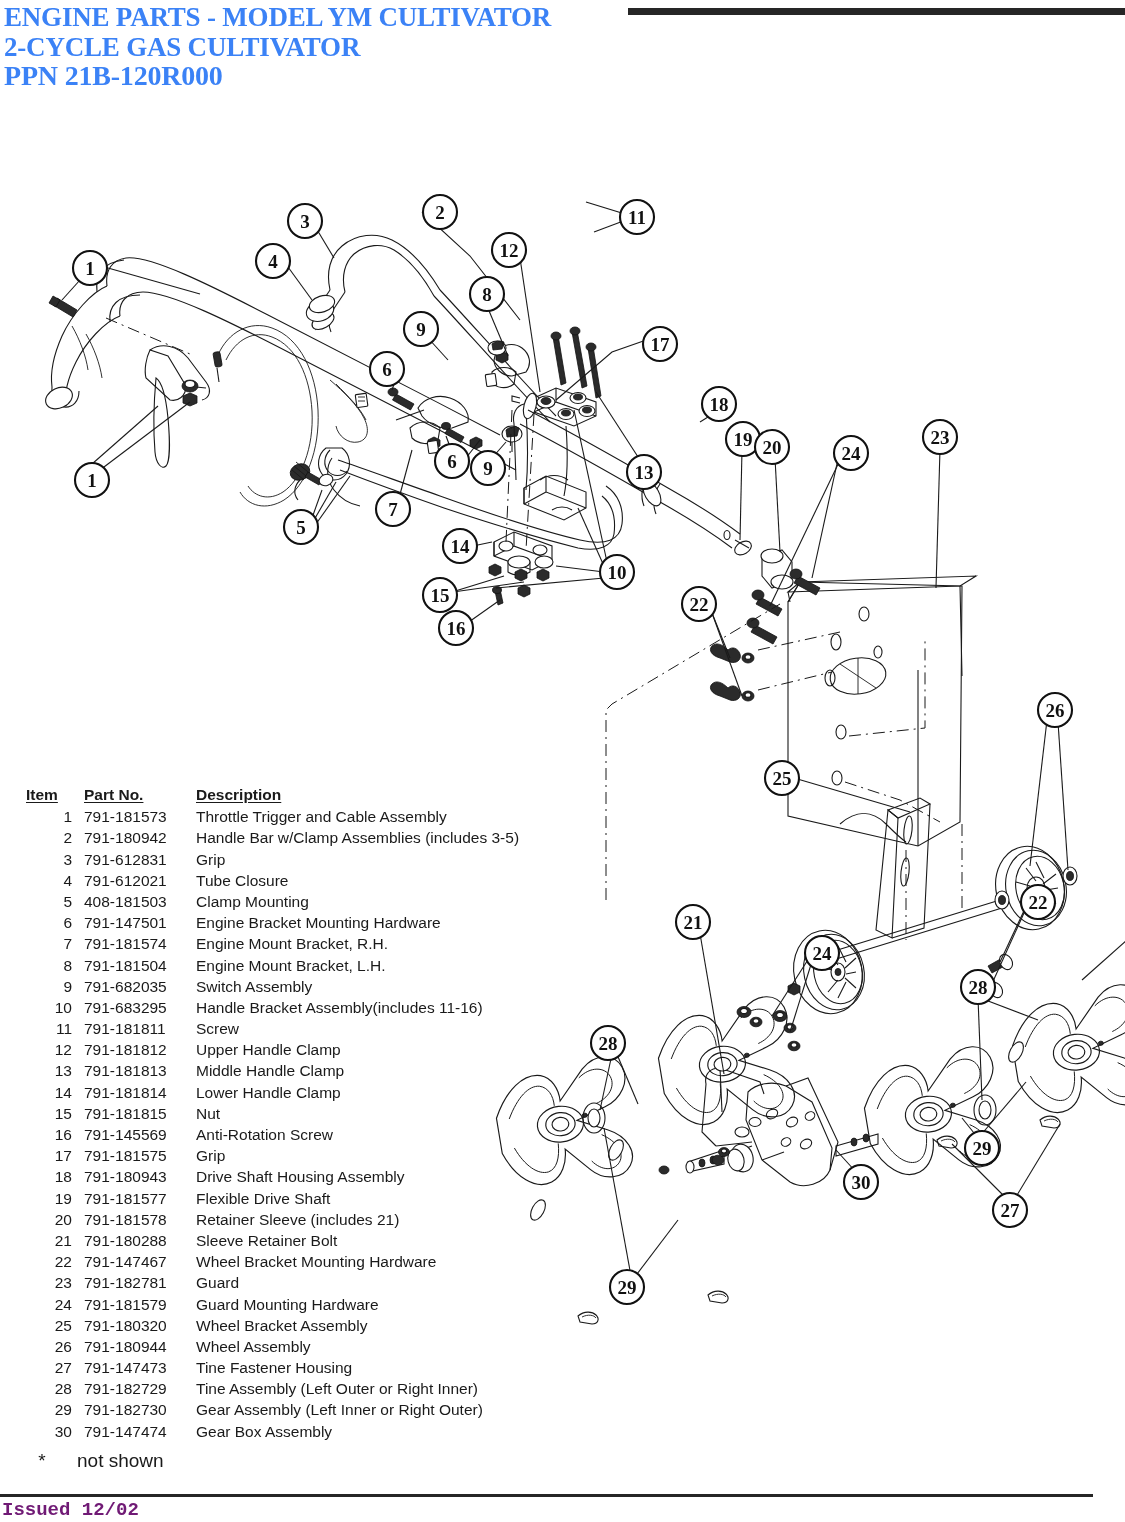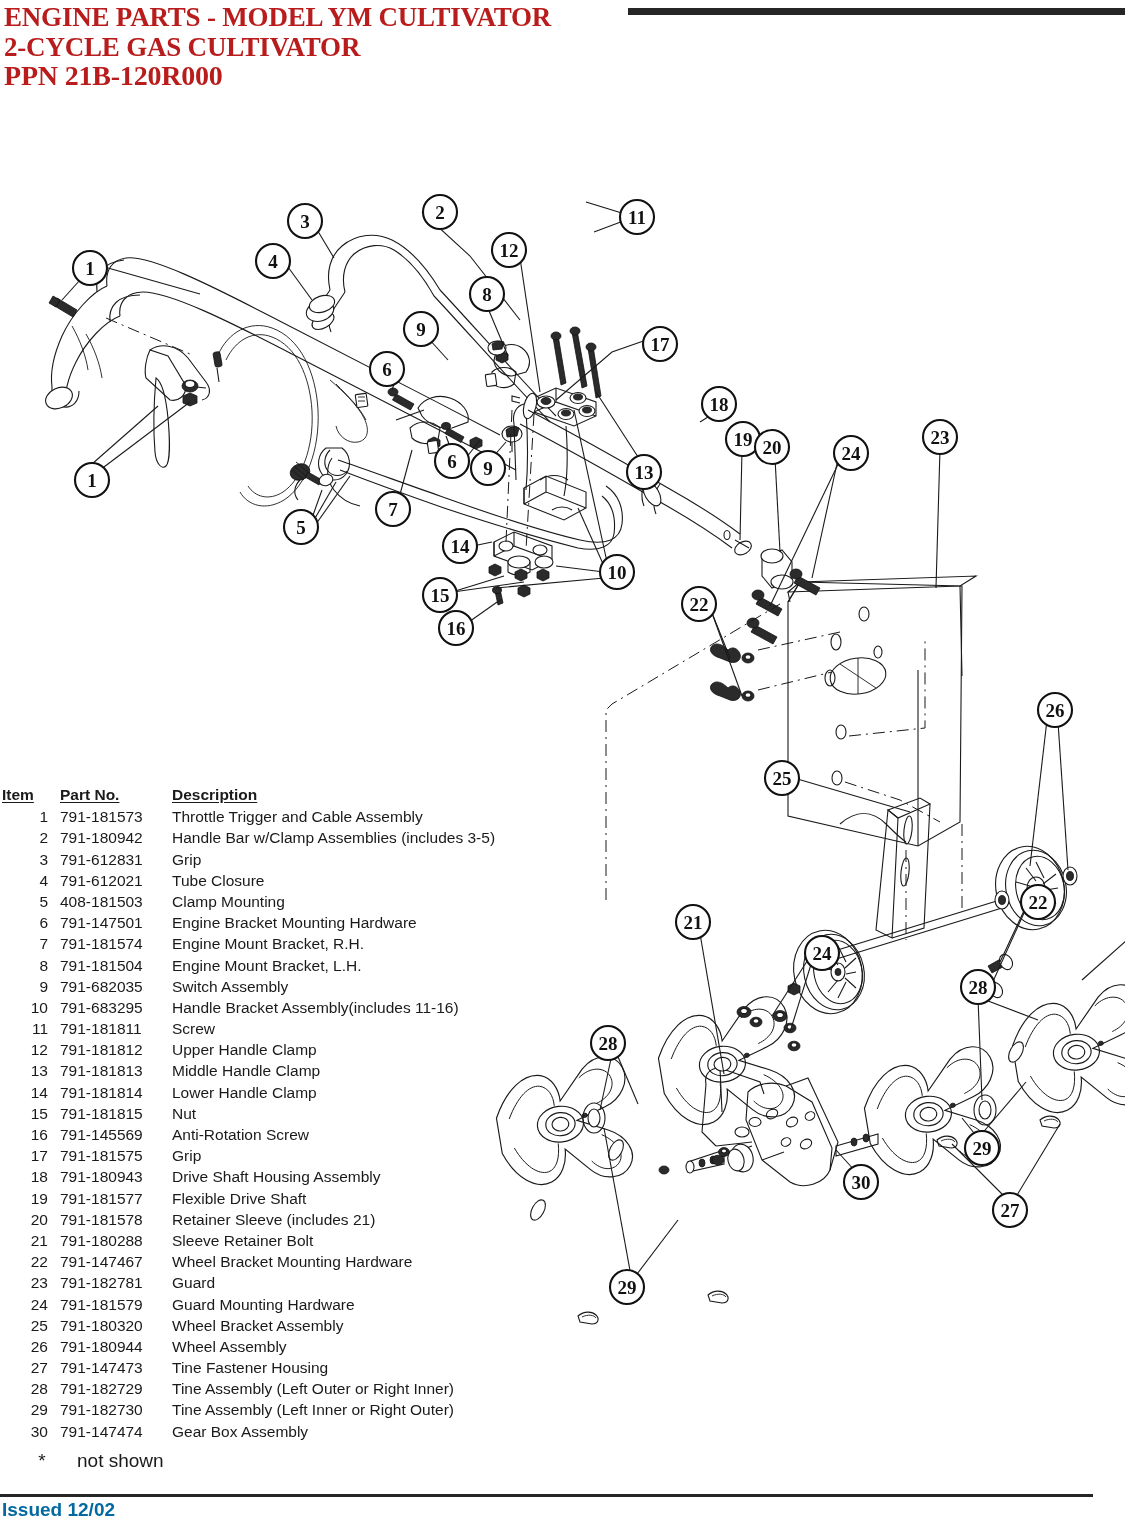--- a/index.html
+++ b/index.html
@@ -23,21 +23,21 @@
     top: 2px;
     width: 1117px;
   }
   .title-line {
     font-family: "Liberation Serif", serif;
     font-weight: bold;
     font-size: 27px;
     line-height: 30px;
     letter-spacing: -0.2px;
     white-space: nowrap;
-    color: #b91c1c;
+    color: #3b82f6;
   }
   .title-line.small {
     font-size: 28px;
     line-height: 28px;
   }
   #header-rule {
     position: absolute;
     left: 628px;
     top: 8px;
     width: 497px;
@@ -61,20 +61,21 @@
     left: 2px;
     top: 784px;
     width: 600px;
     font-size: 15.5px;
     line-height: 21.2px;
   }
   .tbl-row {
     display: block;
     height: 21.2px;
     white-space: nowrap;
+    margin-left: 24px;
   }
   .c-item {
     display: inline-block;
     width: 46px;
     text-align: right;
     vertical-align: top;
   }
   .c-part {
     display: inline-block;
     width: 112px;
@@ -123,25 +124,25 @@
     left: 0px;
     top: 1494px;
     width: 1093px;
     height: 3px;
     background: #262626;
   }
   #footer-text {
     position: absolute;
     left: 2px;
     top: 1499px;
-    font-family: Liberation Sans, sans-serif;
+    font-family: Liberation Mono, monospace;
     font-weight: bold;
     font-size: 19px;
     white-space: nowrap;
-    color: #0369a1;
+    color: #701a75;
   }
 
   
   .callout-txt {
     font-family: "Liberation Serif", serif;
     font-weight: bold;
     font-size: 19px;
     text-anchor: middle;
     fill: #111111;
   }
@@ -826,21 +827,21 @@
       <div class="tbl-row"><span class="c-item">19</span><span class="c-part">791-181577</span><span class="c-desc">Flexible Drive Shaft</span></div>
       <div class="tbl-row"><span class="c-item">20</span><span class="c-part">791-181578</span><span class="c-desc">Retainer Sleeve (includes 21)</span></div>
       <div class="tbl-row"><span class="c-item">21</span><span class="c-part">791-180288</span><span class="c-desc">Sleeve Retainer Bolt</span></div>
       <div class="tbl-row"><span class="c-item">22</span><span class="c-part">791-147467</span><span class="c-desc">Wheel Bracket Mounting Hardware</span></div>
       <div class="tbl-row"><span class="c-item">23</span><span class="c-part">791-182781</span><span class="c-desc">Guard</span></div>
       <div class="tbl-row"><span class="c-item">24</span><span class="c-part">791-181579</span><span class="c-desc">Guard Mounting Hardware</span></div>
       <div class="tbl-row"><span class="c-item">25</span><span class="c-part">791-180320</span><span class="c-desc">Wheel Bracket Assembly</span></div>
       <div class="tbl-row"><span class="c-item">26</span><span class="c-part">791-180944</span><span class="c-desc">Wheel Assembly</span></div>
       <div class="tbl-row"><span class="c-item">27</span><span class="c-part">791-147473</span><span class="c-desc">Tine Fastener Housing</span></div>
       <div class="tbl-row"><span class="c-item">28</span><span class="c-part">791-182729</span><span class="c-desc">Tine Assembly (Left Outer or Right Inner)</span></div>
-      <div class="tbl-row"><span class="c-item">29</span><span class="c-part">791-182730</span><span class="c-desc">Tine Assembly (Left Inner or Right Outer)</span></div>
+      <div class="tbl-row"><span class="c-item">29</span><span class="c-part">791-182730</span><span class="c-desc">Gear Assembly (Left Inner or Right Outer)</span></div>
       <div class="tbl-row"><span class="c-item">30</span><span class="c-part">791-147474</span><span class="c-desc">Gear Box Assembly</span></div>
     </div>
 </div>
 
 <div id="footnote">
   <span class="c-item">*</span><span class="c-part">not shown</span>
 </div>
 
 <div id="footer-rule"></div>
 <div id="footer-text">Issued 12/02</div>

